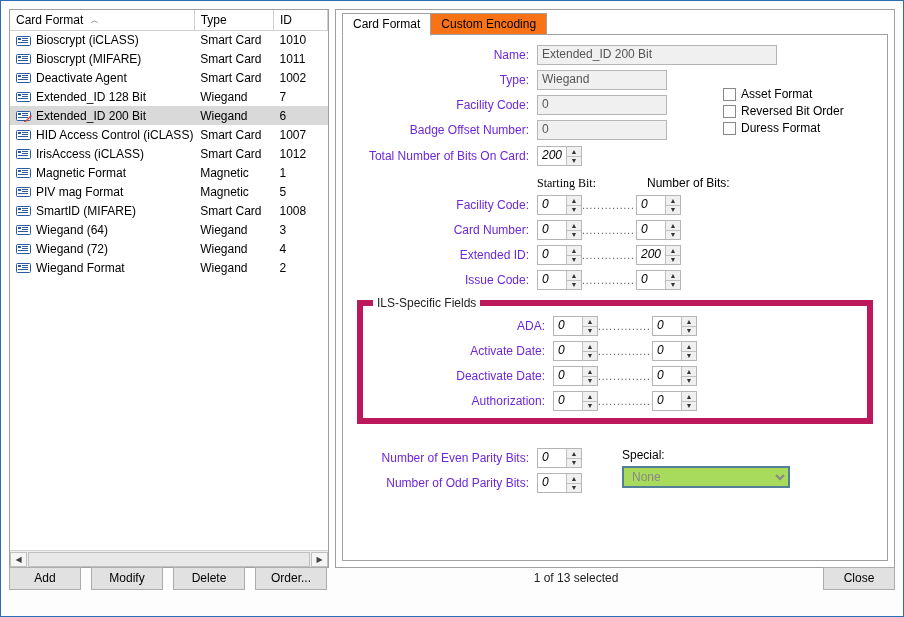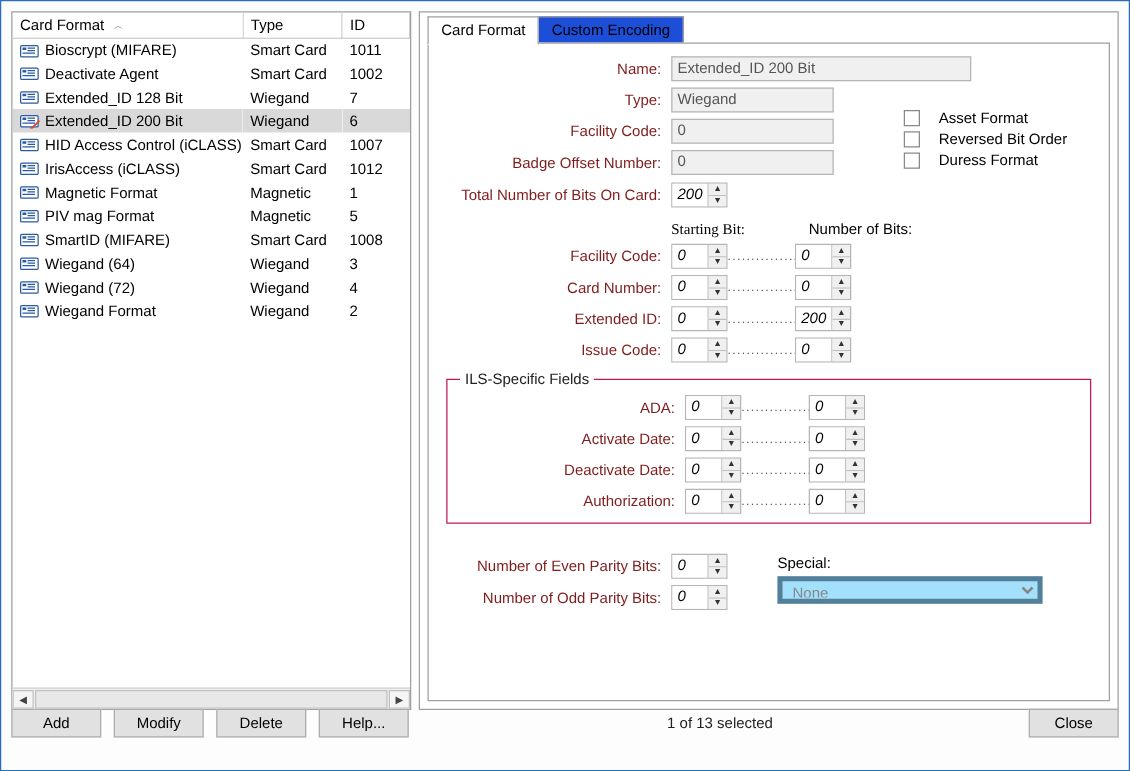--- a/index.html
+++ b/index.html
@@ -14,46 +14,46 @@
   table.grid td { padding:1px 6px; height:19px; white-space:nowrap; overflow:hidden; }
   tr.row.selected td { background:#d9d9d9; }
   .cf-icon { display:inline-block; width:16px; height:12px; margin-right:4px; vertical-align:middle; position:relative; }
   .cf-icon svg { width:16px; height:12px; display:block;}
   .hscroll { position:absolute; left:0; right:0; bottom:0; height:17px; background:#f0f0f0; border-top:1px solid #d0d0d0; display:flex; align-items:center;}
   .hscroll .arrow{width:17px;height:15px;border:1px solid #c0c0c0;background:#f5f5f5;display:flex;align-items:center;justify-content:center;font-size:8px;color:#444;}
   .hscroll .thumb{flex:1;height:15px;border:1px solid #c0c0c0;background:#e8e8e8;margin:0 1px;}
   .list-body{position:absolute;top:0;left:0;right:0;bottom:17px;overflow:hidden;}
   .rightcol { flex:1; border:1px solid #a0a0a0; background:#fff; position:relative;}
   .tabs { position:absolute; top:3px; left:6px; display:flex; }
-  .tab { padding:3px 10px 4px; border:1px solid #a0a0a0; background:#1d4ed8; margin-right:-1px; cursor:default;}
+  .tab { padding:3px 10px 4px; border:1px solid #a0a0a0; background:#f97316; margin-right:-1px; cursor:default;}
   .tab.active{background:#fff;border-bottom:1px solid #fff;position:relative;z-index:2;}
   .tabpane{position:absolute;top:24px;left:6px;right:6px;bottom:6px;border:1px solid #a0a0a0;border-top:1px solid #a0a0a0;background:#fff;padding:10px 14px;}
   .tab.active + .tab{}
   .formrow{display:flex;align-items:center;margin-bottom:5px;}
-  .lbl{width:180px;text-align:right;padding-right:8px;color:#7f1d1d;}
+  .lbl{width:180px;text-align:right;padding-right:8px;color:#6d28d9;}
   .ro-input{border:1px solid #b5b5b5;background:#f0f0f0;color:#555;padding:1px 4px;height:20px;}
   .ro-input.wide{width:240px;}
   .ro-input.med{width:130px;}
   .spin{display:inline-flex;align-items:stretch;border:1px solid #b5b5b5;height:20px;background:#fff;}
   .spin .val{width:28px;padding:1px 4px;color:#000000;background:#fff;border:none;font-style:italic;}
   .spin .btns{width:15px;display:flex;flex-direction:column;border-left:1px solid #c0c0c0;}
   .spin .b{flex:1;background:#f0f0f0;display:flex;align-items:center;justify-content:center;font-size:7px;color:#333;line-height:1;border-bottom:1px solid #c0c0c0;}
   .spin .b:last-child{border-bottom:none;}
-  .chk{display:flex;align-items:center;gap:15px;margin-bottom:3px;}
+  .chk{display:flex;align-items:center;gap:5px;margin-bottom:3px;}
   .chk .box{width:13px;height:13px;border:1px solid #888;background:#fff;}
   .chks{position:absolute;left:380px;top:52px;}
   .dots{display:inline-block;width:54px;text-align:center;letter-spacing:1px;color:#555;font-size:10px;}
   .colhdr{display:flex;margin:10px 0 4px;}
   .colhdr .sp1{width:180px;}
   .colhdr .h1{width:110px;font-family:Liberation Serif, serif;}
   .colhdr .h2{}
-  fieldset.ils{border:1px solid #be185d;margin:6px 0 10px;padding:6px 10px 2px;}
+  fieldset.ils{border:6px solid #be185d;margin:6px 0 10px;padding:6px 10px 2px;}
   fieldset.ils legend{padding:0 4px;color:#222;}
   .biggap{height:14px;}
-  select.ro{width:212px;height:22px;background:#7dd3fc;border:4px solid #0c4a6e;color:#555;padding:1px 4px;}
+  select.ro{width:168px;height:22px;background:#84cc16;border:2px solid #0c4a6e;color:#555;padding:1px 4px;}
   .bottombar{position:absolute;left:8px;right:8px;bottom:24px;height:28px;display:flex;align-items:center;}
   .btn{width:72px;height:23px;border:1px solid #adadad;background:#e1e1e1;margin-right:10px;text-align:center;line-height:20px;cursor:default;}
   .status-center{flex:1;text-align:center;color:#222;}
   .close-area{width:80px;display:flex;justify-content:flex-end;}
 </style>
 </head>
 <body>
 
 <div class="window">
   <div class="content">
@@ -73,20 +73,31 @@
             </tr>
           </thead>
           <tbody id="rows">
                 <tr class="row">
                   <td><span class="cf-icon"><svg viewBox="0 0 16 12">
                         <rect x="0.5" y="1.5" width="14" height="9" rx="1" fill="#fff" stroke="#2a5aa0"></rect>
                         <rect x="2" y="3" width="3" height="2" fill="#2a5aa0"></rect>
                         <rect x="6" y="3" width="6" height="1" fill="#2a5aa0"></rect>
                         <rect x="6" y="5" width="6" height="1" fill="#2a5aa0"></rect>
                         <rect x="2" y="7" width="10" height="1" fill="#2a5aa0"></rect>
+                      </svg></span><span>Bioscrypt (iCLASS)</span></td>
+                  <td>Smart Card</td>
+                  <td>1010</td>
+                </tr>
+                <tr class="row">
+                  <td><span class="cf-icon"><svg viewBox="0 0 16 12">
+                        <rect x="0.5" y="1.5" width="14" height="9" rx="1" fill="#fff" stroke="#2a5aa0"></rect>
+                        <rect x="2" y="3" width="3" height="2" fill="#2a5aa0"></rect>
+                        <rect x="6" y="3" width="6" height="1" fill="#2a5aa0"></rect>
+                        <rect x="6" y="5" width="6" height="1" fill="#2a5aa0"></rect>
+                        <rect x="2" y="7" width="10" height="1" fill="#2a5aa0"></rect>
                       </svg></span><span>Bioscrypt (MIFARE)</span></td>
                   <td>Smart Card</td>
                   <td>1011</td>
                 </tr>
                 <tr class="row">
                   <td><span class="cf-icon"><svg viewBox="0 0 16 12">
                         <rect x="0.5" y="1.5" width="14" height="9" rx="1" fill="#fff" stroke="#2a5aa0"></rect>
                         <rect x="2" y="3" width="3" height="2" fill="#2a5aa0"></rect>
                         <rect x="6" y="3" width="6" height="1" fill="#2a5aa0"></rect>
                         <rect x="6" y="5" width="6" height="1" fill="#2a5aa0"></rect>
@@ -460,19 +471,19 @@
 
       </div>
     </div>
 
   </div>
 
   <div class="bottombar">
     <div class="btn">Add</div>
     <div class="btn">Modify</div>
     <div class="btn">Delete</div>
-    <div class="btn">Help...</div>
+    <div class="btn">Order...</div>
     <div class="status-center">1 of 13 selected</div>
     <div class="close-area">
         <div class="btn" style="margin-right:0">Close</div>
       </div>
   </div>
 </div>
 
 </body></html>

